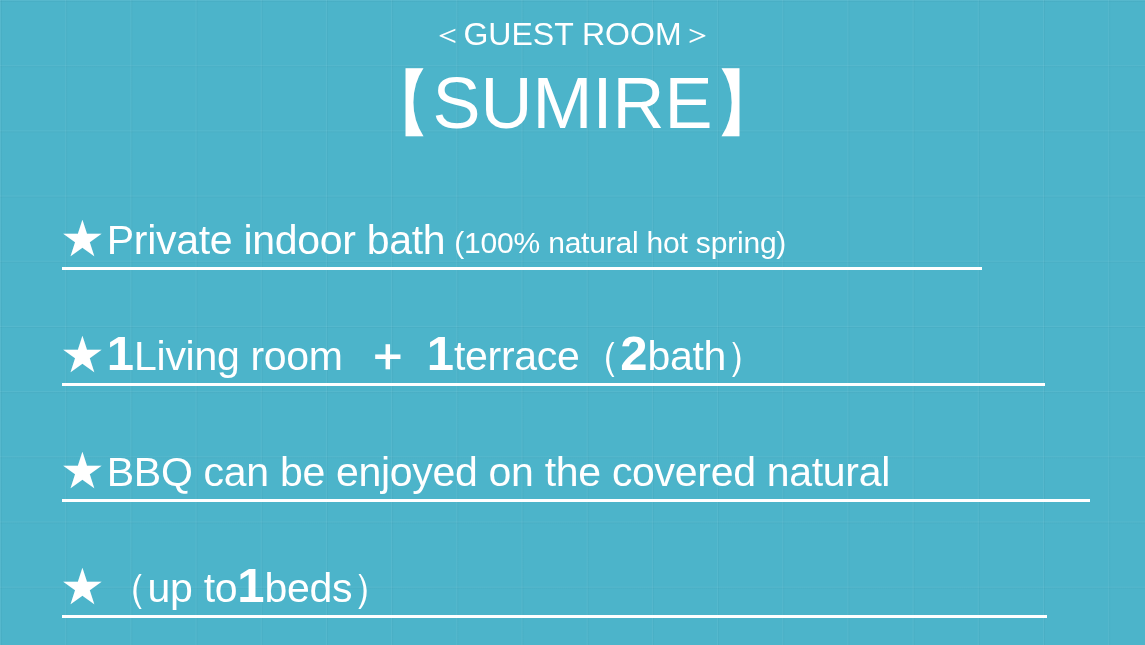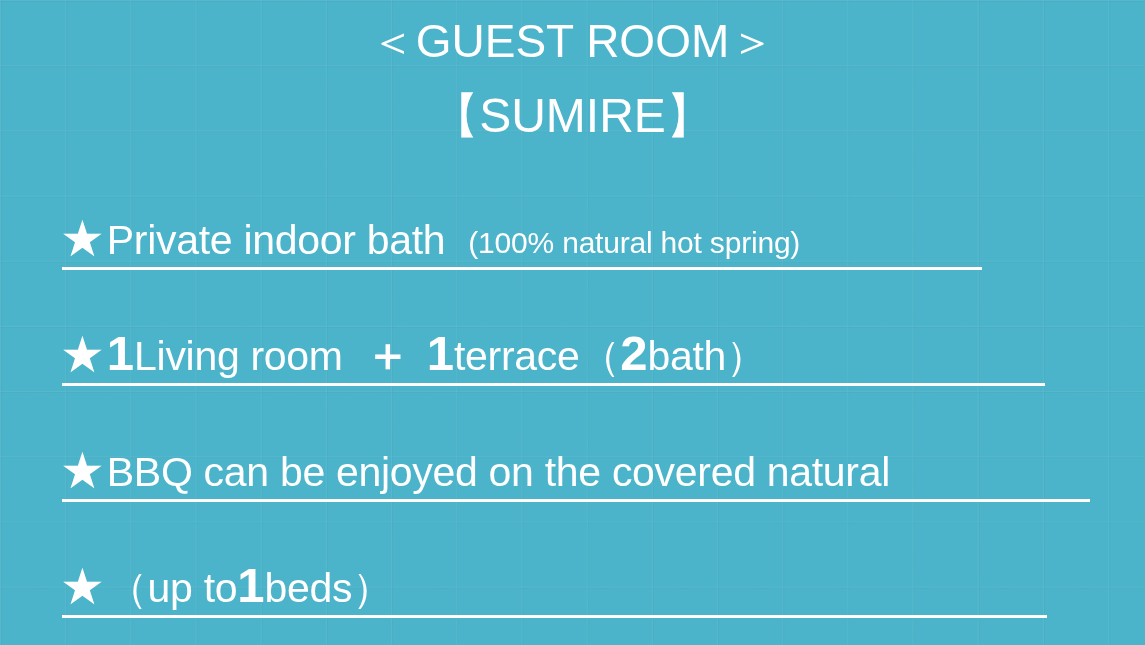--- a/index.html
+++ b/index.html
@@ -49,29 +49,29 @@
     position: absolute;
     left: 0;
     top: 18px;
     width: 1145px;
     text-align: center;
     color: #ffffff;
     line-height: 1;
   }
   .title-line-1 {
     display: block;
-    font-size: 46px;
+    font-size: 32px;
     font-weight: 400;
     letter-spacing: 0px;
     white-space: pre;
   }
   .title-line-2 {
     display: block;
-    margin-top: 28px;
-    font-size: 48px;
+    margin-top: 17px;
+    font-size: 72px;
     font-weight: 400;
     letter-spacing: 0px;
     white-space: pre;
   }
 
   
   #bullets {
     position: absolute;
     left: 60px;
     top: 206px;
@@ -126,21 +126,21 @@
     font-size: 49px;
     font-weight: 700;
     letter-spacing: 0px;
   }
   .txt-small {
     font-size: 30px;
     font-weight: 400;
     letter-spacing: -0.2px;
     position: relative;
     top: -1px;
-    margin-left: 23px;
+    margin-left: 9px;
   }
   .txt-plus {
     font-size: 46px;
     font-weight: 700;
     margin: 0 16px 0 22px;
   }
   .sp-l { }
 </style>
 </head>
 <body>

